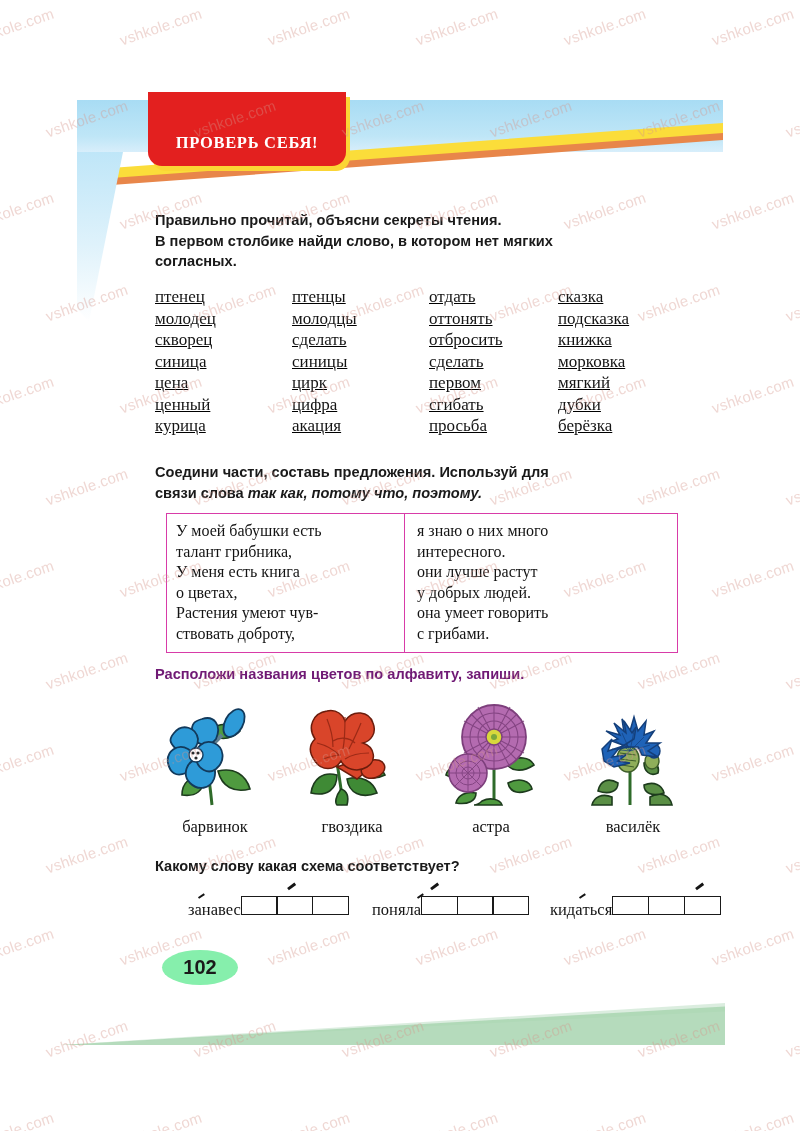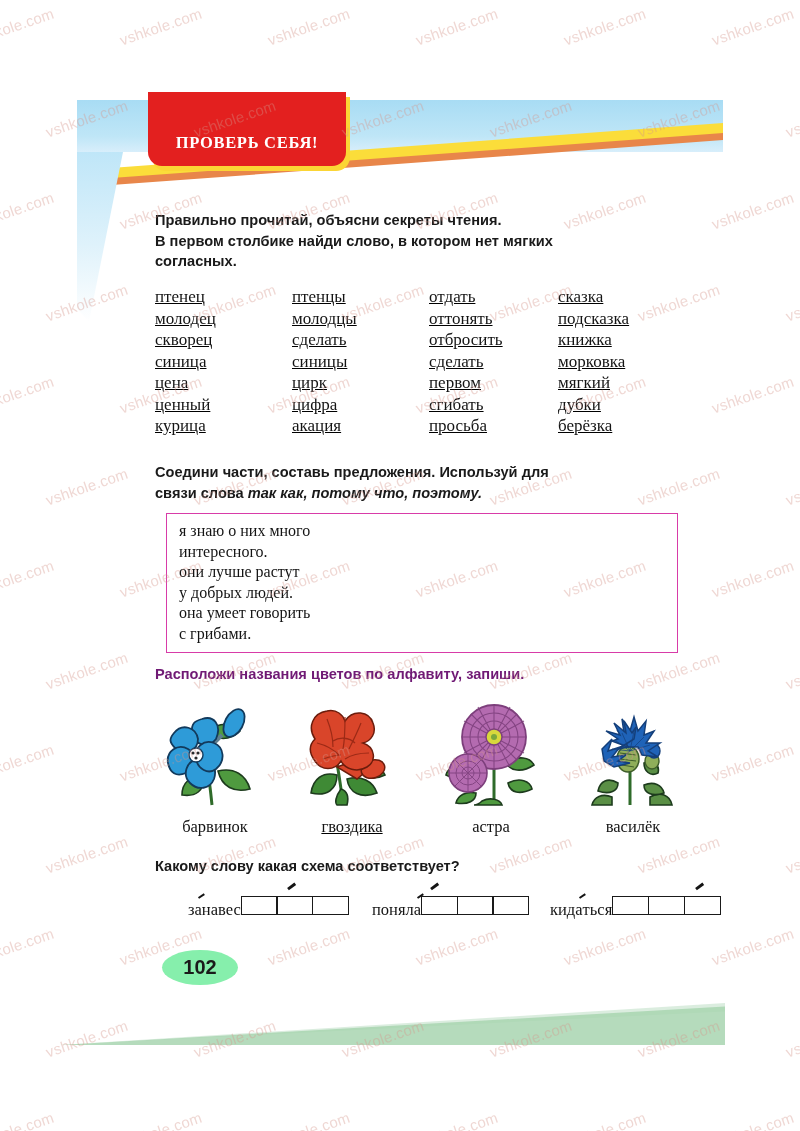--- a/index.html
+++ b/index.html
@@ -95,21 +95,21 @@
   }
 
   
   .flowers{position:absolute;left:150px;top:697px;width:560px;height:150px;}
   .flower{position:absolute;width:130px;text-align:center;}
   .flower .art{height:118px;display:block;}
   .flower .cap{
     font-family:"Liberation Serif",serif;
     font-size:16.5px;color:#141414;margin-top:2px;white-space:nowrap;
   }
-  .f0{left:0px;}  .f1{left:137px;text-decoration:underline;} .f2{left:276px;} .f3{left:418px;}
+  .f0{left:0px;}  .f1{left:137px;} .f2{left:276px;} .f3{left:418px;}
 
   
   .task4{
     position:absolute;left:155px;top:858px;
     font-family:"Liberation Sans",sans-serif;
     font-size:14.6px;color:#1a1a1a;font-weight:600;
   }
 
   
   .schemas{position:absolute;left:150px;top:886px;width:560px;height:60px;}
@@ -223,20 +223,28 @@
         </tbody>
     </table>
   </div>
 
   <div class="task2">
     <div>Соедини части, составь предложения. Используй для</div>
     <div><span>связи слова </span><i>так как, потому что, поэтому.</i></div>
   </div>
 
   <div class="sbox">
+    <div class="col left" id="sbox-left">
+        <div class="ln">У моей бабушки есть</div>
+        <div class="ln">талант грибника,</div>
+        <div class="ln">У меня есть книга</div>
+        <div class="ln">о цветах,</div>
+        <div class="ln">Растения умеют чув-</div>
+        <div class="ln">ствовать доброту,</div>
+      </div>
     <div class="col right" id="sbox-right">
         <div class="ln">я знаю о них много</div>
         <div class="ln">интересного.</div>
         <div class="ln">они лучше растут</div>
         <div class="ln">у добрых людей.</div>
         <div class="ln">она умеет говорить</div>
         <div class="ln">с грибами.</div>
       </div>
   </div>
 

